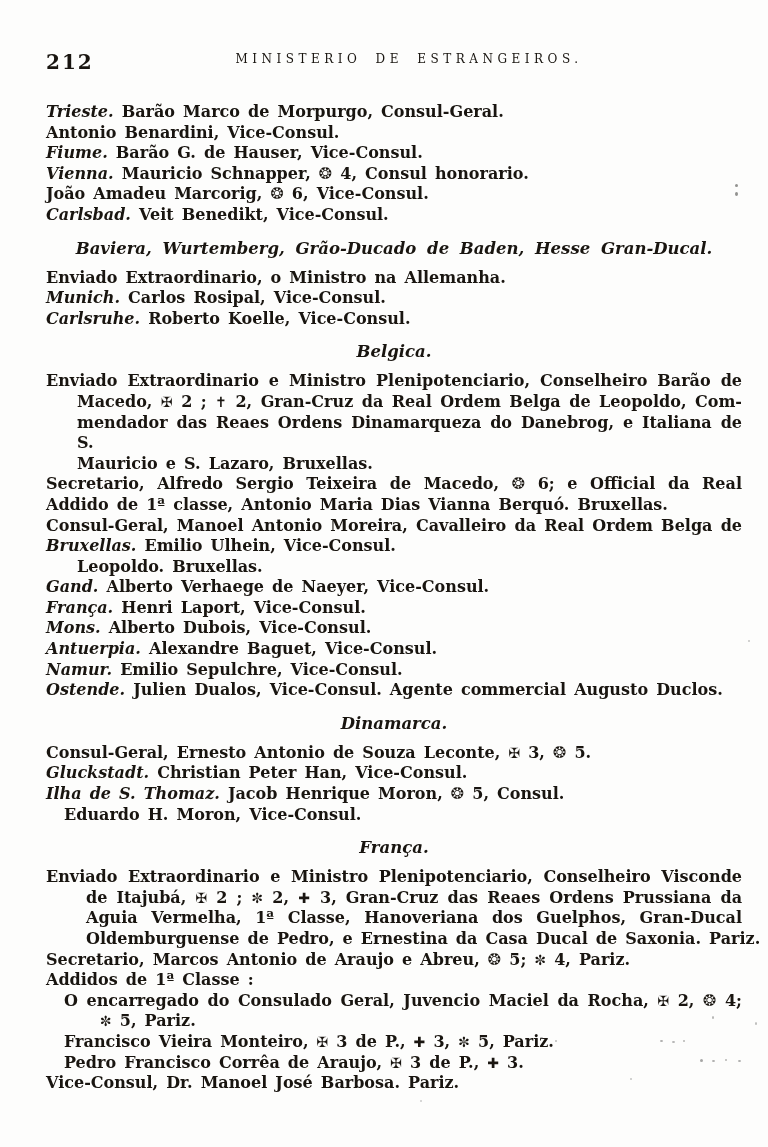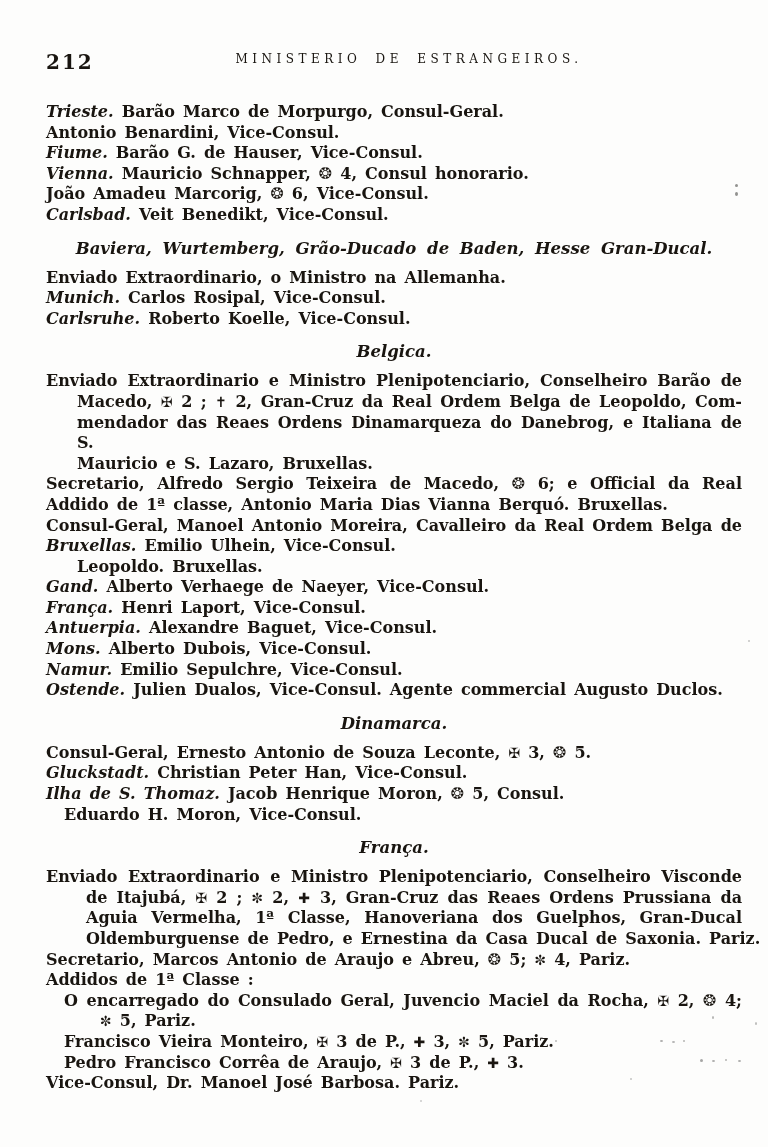--- a/index.html
+++ b/index.html
@@ -106,22 +106,22 @@
         <div class="line ind2 just"><span>Macedo, </span><span class="sym sym-cross-pattee">✠</span><span> 2 ; </span><span class="sym sym-plain-cross">✝</span><span> 2, Gran-Cruz da Real Ordem Belga de Leopoldo, Com-</span></div>
         <div class="line ind2 just"><span>mendador das Reaes Ordens Dinamarqueza do Danebrog, e Italiana de S.</span></div>
         <div class="line ind2"><span>Mauricio e S. Lazaro, Bruxellas.</span></div>
         <div class="line ind0 just"><span>Secretario, Alfredo Sergio Teixeira de Macedo, </span><span class="sym sym-rosette">❂</span><span> 6; e Official da Real</span></div>
         <div class="line ind0"><span>Addido de 1ª classe, Antonio Maria Dias Vianna Berquó. Bruxellas.</span></div>
         <div class="line ind0 just"><span>Consul-Geral, Manoel Antonio Moreira, Cavalleiro da Real Ordem Belga de</span></div>
         <div class="line ind0"><span class="it">Bruxellas.</span><span> Emilio Ulhein, Vice-Consul.</span></div>
         <div class="line ind2"><span>Leopoldo. Bruxellas.</span></div>
         <div class="line ind0"><span class="it">Gand.</span><span> Alberto Verhaege de Naeyer, Vice-Consul.</span></div>
         <div class="line ind0"><span class="it">França.</span><span> Henri Laport, Vice-Consul.</span></div>
+        <div class="line ind0"><span class="it">Mons.</span><span> Alberto Dubois, Vice-Consul.</span></div>
         <div class="line ind0"><span class="it">Antuerpia.</span><span> Alexandre Baguet, Vice-Consul.</span></div>
-        <div class="line ind0"><span class="it">Mons.</span><span> Alberto Dubois, Vice-Consul.</span></div>
         <div class="line ind0"><span class="it">Namur.</span><span> Emilio Sepulchre, Vice-Consul.</span></div>
         <div class="line ind0"><span class="it">Ostende.</span><span> Julien Dualos, Vice-Consul. Agente commercial Augusto Duclos.</span></div>
         <div class="sec-heading">Dinamarca.</div>
         <div class="line ind0"><span>Consul-Geral, Ernesto Antonio de Souza Leconte, </span><span class="sym sym-cross-pattee">✠</span><span> 3, </span><span class="sym sym-rosette">❂</span><span> 5.</span></div>
         <div class="line ind0"><span class="it">Gluckstadt.</span><span> Christian Peter Han, Vice-Consul.</span></div>
         <div class="line ind0"><span class="it">Ilha de S. Thomaz.</span><span> Jacob Henrique Moron, </span><span class="sym sym-rosette">❂</span><span> 5, Consul.</span></div>
         <div class="line ind1"><span>Eduardo H. Moron, Vice-Consul.</span></div>
         <div class="sec-heading">França.</div>
         <div class="line ind0 just"><span>Enviado Extraordinario e Ministro Plenipotenciario, Conselheiro Visconde</span></div>
         <div class="line ind3 just"><span>de Itajubá, </span><span class="sym sym-cross-pattee">✠</span><span> 2 ; </span><span class="sym sym-x-star">✼</span><span> 2, </span><span class="sym sym-cross-floriate">✚</span><span> 3, Gran-Cruz das Reaes Ordens Prussiana da</span></div>

